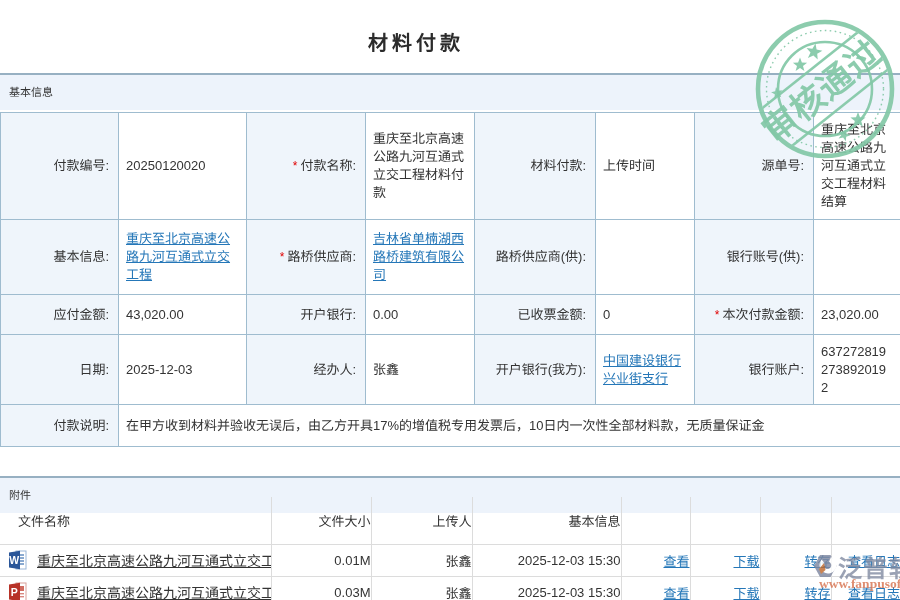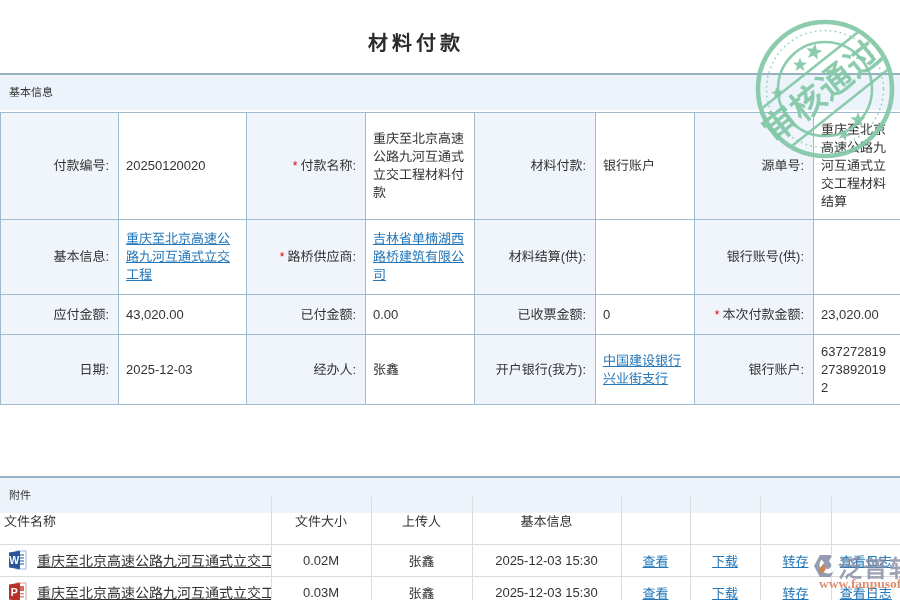--- a/index.html
+++ b/index.html
@@ -10,29 +10,29 @@
 #bar1 { top:73px; }
 #bar2 { top:476px; }
 table.main { position:absolute; top:112px; left:0; width:900px; border-collapse:collapse; table-layout:fixed; font-size:13px; color:#333; }
 table.main td { border:1px solid #9fbccf; vertical-align:middle; line-height:18px; }
 table.main td:last-child { border-right:none; }
 td.lbl { background:#eff5fb; text-align:right; padding:4px 9px 4px 2px; }
 td.val { background:#fff; text-align:left; padding:4px 6px 4px 7px; }
 .req { color:#e00000; margin-right:3px; font-size:12px; }
 a { color:#2577b8; text-decoration:underline; }
 table.att { position:absolute; top:497px; left:0; width:900px; border-collapse:collapse; table-layout:fixed; font-size:13px; color:#333; }
-table.att td { border-bottom:1px solid #dcdcdc; border-right:1px solid #dcdcdc; text-align:center; vertical-align:middle; }
+table.att td { border-bottom:1px solid #dcdcdc; border-right:1px solid #dcdcdc; text-align:right; vertical-align:middle; }
 table.att td:last-child { border-right:none; }
 table.att tr.hd td { height:47px; }
 table.att tr.rw td { height:32px; }
 table.att td.fname { text-align:left; padding-left:8px; white-space:nowrap; overflow:hidden; }
 table.att tr.rw td.fname { font-size:14px; }
 td.fname .nm { vertical-align:middle;text-decoration:underline; }
 .icon { display:inline-block; width:20px; height:20px; vertical-align:middle; margin-right:9px; }
-table.att tr.hd td.fname { padding-left:4px; }
+table.att tr.hd td.fname { padding-left:18px; }
 .stamp { position:absolute; top:5px; left:741px; width:168px; height:168px; pointer-events:none; }
 .wm { position:absolute; top:552px; left:811px; width:134px; height:40px; pointer-events:none;text-align:right; }
 </style>
 </head>
 <body>
 <div class="title">材料付款</div>
 <div class="secbar" id="bar1">基本信息</div>
 
 <table class="main">
 <colgroup>
@@ -45,53 +45,57 @@
       <col style="width:119px">
       <col style="width:87px">
 </colgroup>
 <tbody>
       <tr style="height:107px">
 <td class="lbl">付款编号:</td>
 <td class="val">20250120020</td>
 <td class="lbl"><span class="req">*</span>付款名称:</td>
 <td class="val">重庆至北京高速公路九河互通式立交工程材料付款</td>
 <td class="lbl">材料付款:</td>
-<td class="val">银行账户</td>
+<td class="val">上传时间</td>
 <td class="lbl">源单号:</td>
 <td class="val">重庆至北京高速公路九河互通式立交工程材料结算</td>
 </tr>
 <tr style="height:75px">
 <td class="lbl">基本信息:</td>
 <td class="val"><a>重庆至北京高速公路九河互通式立交工程</a></td>
 <td class="lbl"><span class="req">*</span>路桥供应商:</td>
 <td class="val"><a>吉林省单楠湖西路桥建筑有限公司</a></td>
-<td class="lbl">材料结算(供):</td>
+<td class="lbl">路桥供应商(供):</td>
 <td class="val"></td>
 <td class="lbl">银行账号(供):</td>
 <td class="val"></td>
 </tr>
 <tr style="height:40px">
 <td class="lbl">应付金额:</td>
 <td class="val">43,020.00</td>
-<td class="lbl">已付金额:</td>
+<td class="lbl">开户银行:</td>
 <td class="val">0.00</td>
 <td class="lbl">已收票金额:</td>
 <td class="val">0</td>
 <td class="lbl"><span class="req">*</span>本次付款金额:</td>
 <td class="val">23,020.00</td>
 </tr>
 <tr style="height:70px">
 <td class="lbl">日期:</td>
 <td class="val">2025-12-03</td>
 <td class="lbl">经办人:</td>
 <td class="val">张鑫</td>
 <td class="lbl">开户银行(我方):</td>
 <td class="val"><a>中国建设银行兴业街支行</a></td>
 <td class="lbl">银行账户:</td>
 <td class="val">637272819<br>273892019<br>2</td>
+</tr>
+<tr style="height:42px">
+<td class="lbl">付款说明:</td>
+<td class="val" colspan="7">在甲方收到材料并验收无误后，由乙方开具17%的增值税专用发票后，10日内一次性全部材料款，无质量保证金</td>
 </tr>
 </tbody>
   </table>
 
 <div class="secbar" id="bar2">附件</div>
 
 <table class="att">
 <colgroup>
 <col style="width:271px">
       <col style="width:100px">
@@ -118,21 +122,21 @@
               <rect x="8" y="1" width="10" height="18" fill="#fff" stroke="#9ab6d8" stroke-width="1"></rect>
               <g stroke="#3a6fb0" stroke-width="1.2">
                 <line x1="10" y1="5" x2="16" y2="5"></line>
                 <line x1="10" y1="8" x2="16" y2="8"></line>
                 <line x1="10" y1="11" x2="16" y2="11"></line>
                 <line x1="10" y1="14" x2="16" y2="14"></line>
               </g>
               <path d="M1 2.5 L12 0.8 V19.2 L1 17.5 Z" fill="#2a5699"></path>
               <text x="6.2" y="14.2" text-anchor="middle" font-size="10.5" font-weight="bold" fill="#fff" font-family="'Liberation Sans',sans-serif">W</text>
             </svg></span><span class="nm">重庆至北京高速公路九河互通式立交工</span></td>
-<td>0.02M</td>
+<td>0.01M</td>
 <td>张鑫</td>
 <td>2025-12-03 15:30</td>
 <td><a>查看</a></td>
 <td><a>下载</a></td>
 <td><a>转存</a></td>
 <td><a>查看日志</a></td>
 </tr>
 <tr class="rw">
 <td class="fname"><span class="icon"><svg width="20" height="20" viewBox="0 0 20 20">
               <rect x="8" y="1" width="10" height="18" fill="#fff" stroke="#d8a09a" stroke-width="1"></rect>

